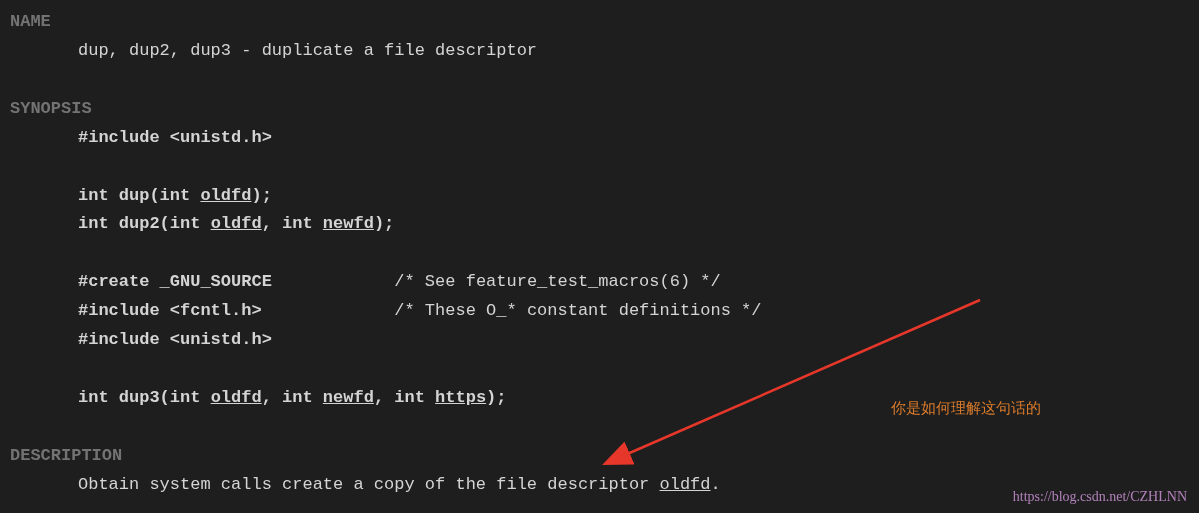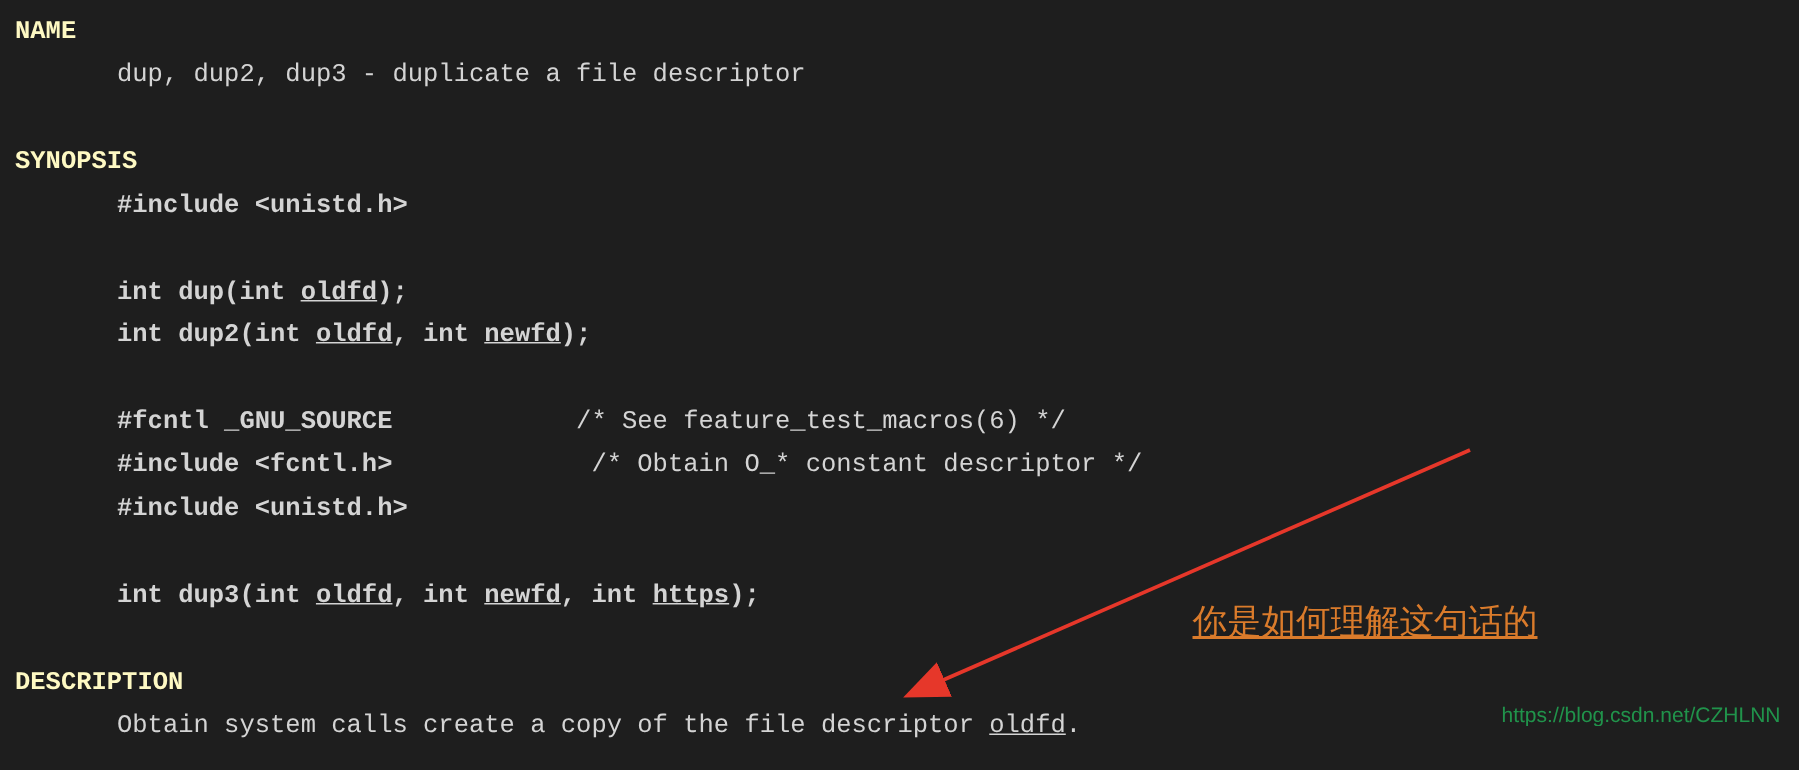--- a/index.html
+++ b/index.html
@@ -11,54 +11,53 @@
       line-height: 1.7;
       width: 1199px;
       height: 513px;
       padding: 8px 10px;
       position: relative;
       overflow: hidden;
     }
     .section-header {
       font-weight: bold;
       margin: 0;
-      color: #fef9c3;
+      color: #737373;
     }
     .indent {
       padding-left: 68px;
     }
     .bold { font-weight: bold; }
     .underline { text-decoration: underline; font-family: Liberation Mono, monospace; }
     .blank-line { height: 29px; }
     .section-spacer { height: 29px; }
     .code-line {
       white-space: pre;
     }
     .annotation {
       position: absolute;
       color: #da7b2b;
       font-family: 'Microsoft YaHei', 'SimSun', sans-serif;
-      font-size: 23px;
-      right: 174px;
+      font-size: 15px;
+      right: 158px;
       top: 395px;
-      text-decoration: underline;
     }
     .arrow-svg {
       position: absolute;
       top: 280px;
       left: 590px;
       pointer-events: none;
     }
     .watermark {
       position: absolute;
       right: 12px;
-      bottom: 24px;
-      color: #22c55e;
+      bottom: 4px;
+      color: #f0abfc;
       font-size: 14px;
-      font-family: Liberation Sans, sans-serif;
+      font-family: Liberation Serif, serif;
       opacity: 0.7;
     }
   </style>
 </head>
 <body>
 
 <div class="section-header">NAME</div>
 <div class="indent">dup, dup2, dup3 - duplicate a file descriptor</div>
 
 <div class="section-spacer"></div>
@@ -68,23 +67,23 @@
 <div class="indent bold code-line">#include &lt;unistd.h&gt;</div>
 
 <div class="blank-line"></div>
 
 <div class="indent code-line"><span class="bold">int dup(int </span><span class="bold underline">oldfd</span><span class="bold">);</span></div>
 
 <div class="indent code-line"><span class="bold">int dup2(int </span><span class="bold underline">oldfd</span><span class="bold">, int </span><span class="bold underline">newfd</span><span class="bold">);</span></div>
 
 <div class="blank-line"></div>
 
-<div class="indent code-line"><span class="bold">#fcntl _GNU_SOURCE</span><span>            </span><span>/* See feature_test_macros(6) */</span></div>
+<div class="indent code-line"><span class="bold">#create _GNU_SOURCE</span><span>            </span><span>/* See feature_test_macros(6) */</span></div>
 
-<div class="indent code-line"><span class="bold">#include &lt;fcntl.h&gt;</span><span>             </span><span>/* Obtain O_* constant descriptor */</span></div>
+<div class="indent code-line"><span class="bold">#include &lt;fcntl.h&gt;</span><span>             </span><span>/* These O_* constant definitions */</span></div>
 
 <div class="indent bold code-line">#include &lt;unistd.h&gt;</div>
 
 <div class="blank-line"></div>
 
 <div class="indent code-line"><span class="bold">int dup3(int </span><span class="bold underline">oldfd</span><span class="bold">, int </span><span class="bold underline">newfd</span><span class="bold">, int </span><span class="bold underline">https</span><span class="bold">);</span></div>
 
 <div class="section-spacer"></div>
 
 <div class="section-header">DESCRIPTION</div>

